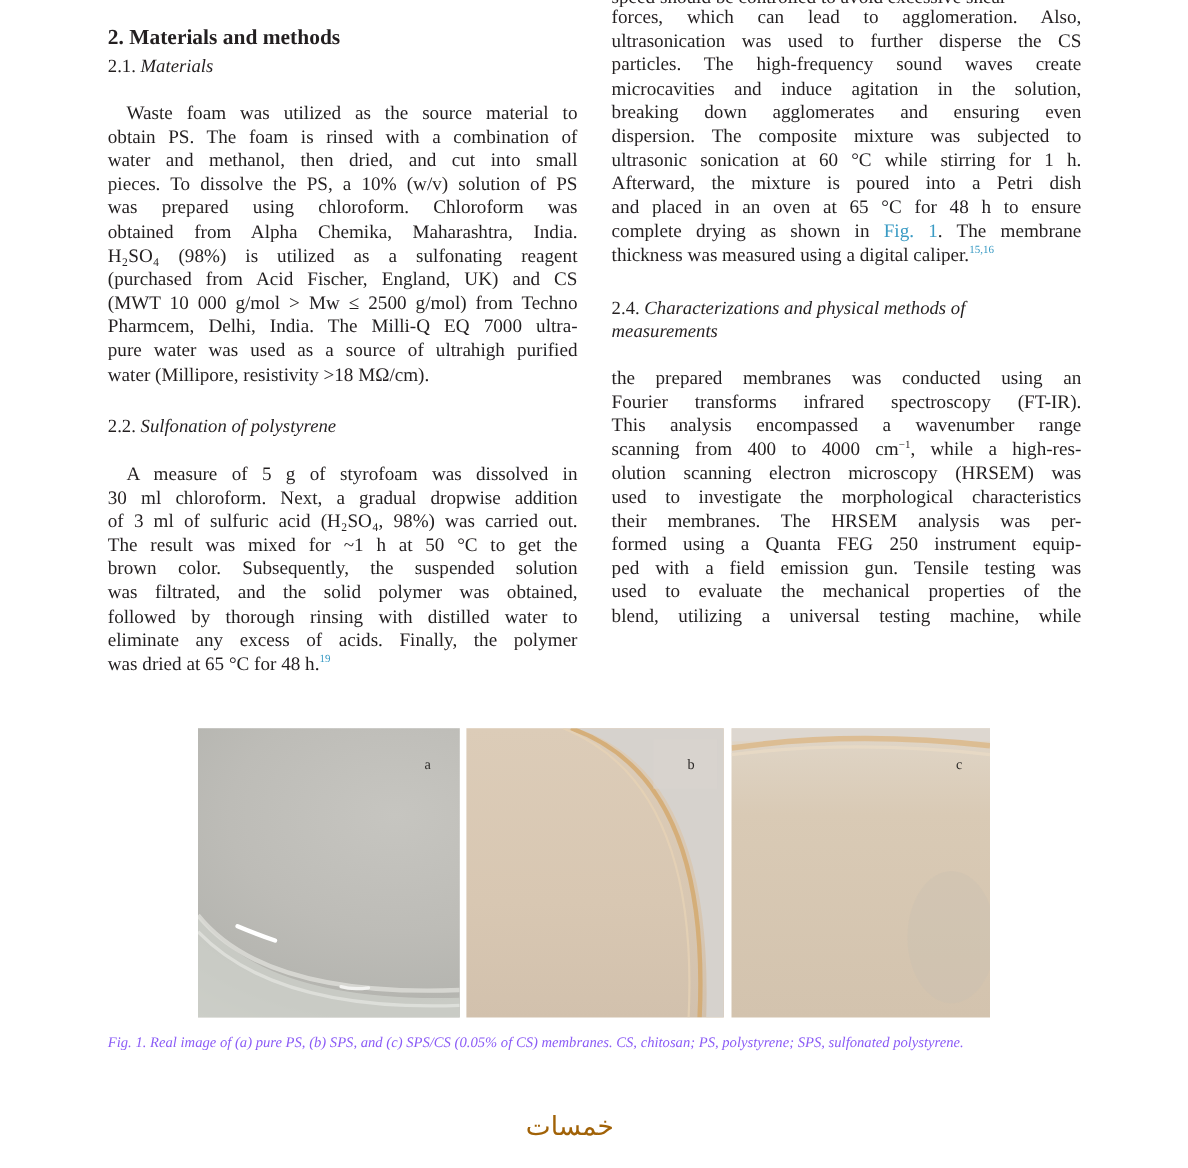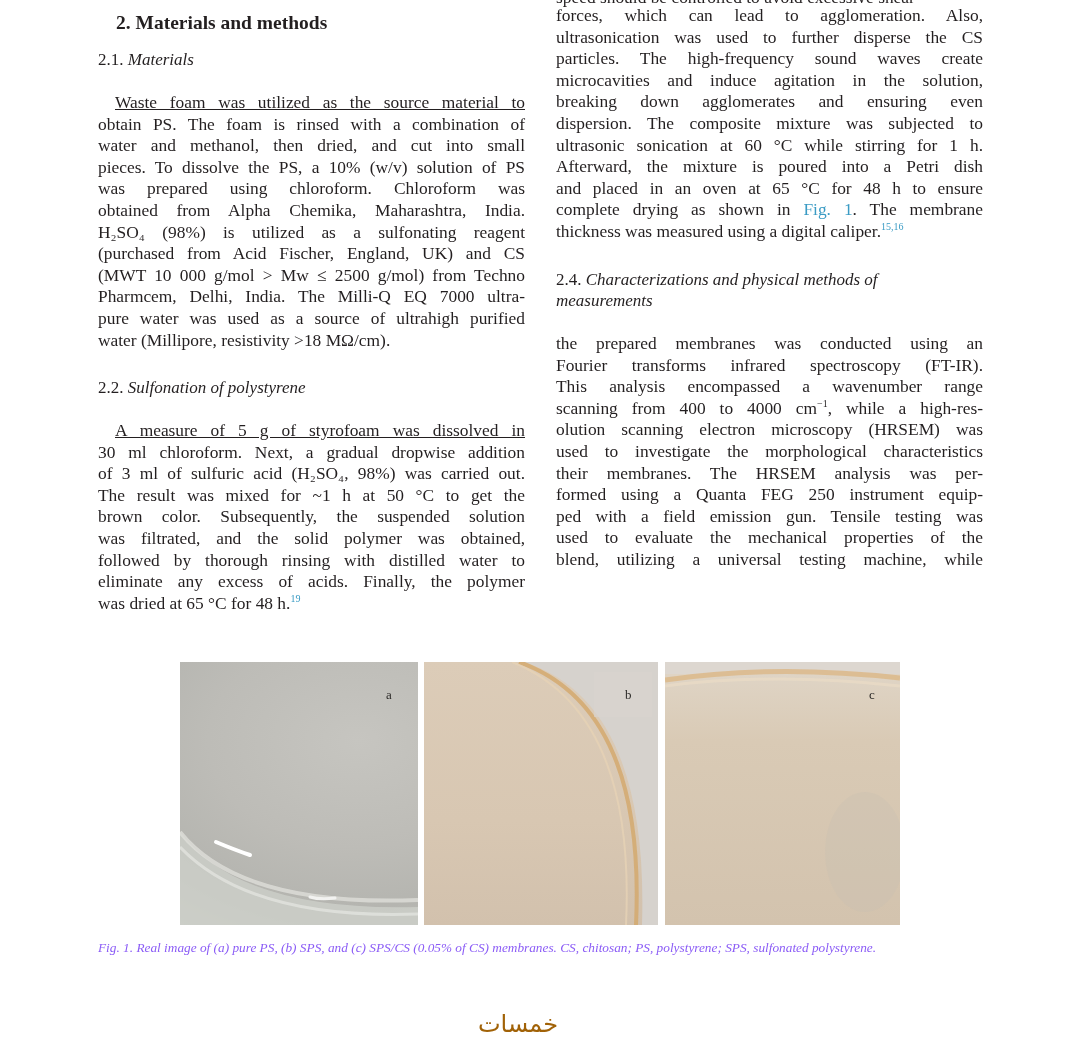--- a/index.html
+++ b/index.html
@@ -9,21 +9,21 @@
   }
   .col { position: absolute; top: 0; font-family: "Liberation Serif", "DejaVu Serif", serif; }
   .col-left { left: 98px; width: 427px; }
   .col-right { left: 556px; width: 427px; }
   .h2 { position: absolute; font-size: 19.5px; font-weight: bold; white-space: nowrap; }
   .h3 { position: absolute; font-size: 17px; font-style: normal; white-space: nowrap; line-height: 21px; }
   .h3 .it { font-style: italic; }
   .para { position: absolute; font-size: 17.4px; line-height: 21.6px; text-align: justify; }
   .para .line { display: block; text-align: justify; text-align-last: justify; height: 21.6px; white-space: nowrap; overflow: visible; }
   .para .line.last { text-align-last: left; }
-  .para .line.indent { text-indent: 17px; text-decoration: underline; }
+  .para .line.indent { text-indent: 17px; }
   sup { font-size: 10px; vertical-align: 7px; line-height: 0; margin-top: 32px; }
   sup.ref { color: #3a9bc4; }
   .link { color: #3a9bc4; }
   .cut-line { position: absolute; top: -13px; left: 0; width: 427px; font-size: 17.4px; white-space: nowrap; color: #231f20; }
 
   .figure { position: absolute; left: 180px; top: 662px; width: 720px; height: 263px; }
   .panel { position: absolute; top: 0; height: 263px; overflow: hidden; }
   .panel-a { left: 0; width: 238px;
     background: radial-gradient(ellipse 140% 90% at 75% 30%, #c6c5c0 0%, #bdbcb7 45%, #b5b5b0 70%, #c9cac4 100%); }
   .panel-b { left: 244px; width: 234px;
@@ -36,21 +36,21 @@
   .panel-c .panel-label { left: 204px; }
 
   .fig-caption { position: absolute; left: 98px; top: 940px; width: 890px; font-family: "Liberation Serif", serif; font-style: italic; font-size: 13.3px; color: #8b5cf6; white-space: nowrap; }
 
   .watermark { position: absolute; left: 478px; top: 1010px; font-family: "DejaVu Sans", sans-serif; font-size: 24px; color: #a16207; letter-spacing: 1px; text-align: center; }
 </style>
 </head>
 <body>
 
 <div class="col col-left">
-  <div class="h2" style="top:12px;left:0;margin-left:18px;">2. Materials and methods</div>
+  <div class="h2" style="top:24px;left:0;">2. Materials and methods</div>
 
   <div class="h3" style="top:49px;left:0;">
     <span>2.1.</span>
     <span class="it">Materials</span>
   </div>
 
   <div class="para" style="top:92px;left:0;width:427px;">
     <span class="line indent">Waste foam was utilized as the source material to</span>
     <span class="line">obtain PS. The foam is rinsed with a combination of</span>
     <span class="line">water and methanol, then dried, and cut into small</span>

